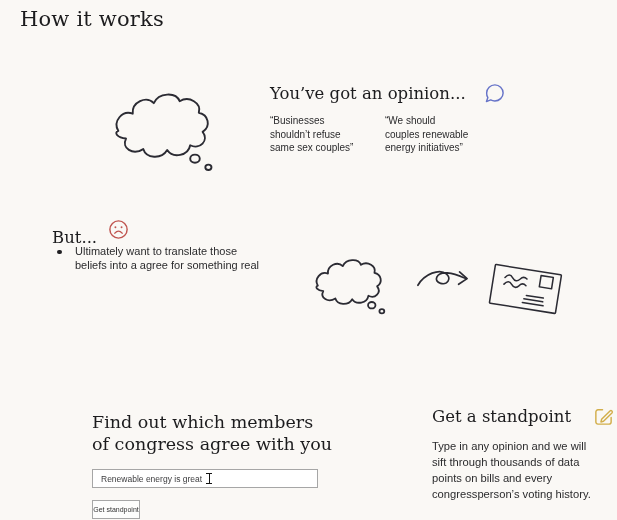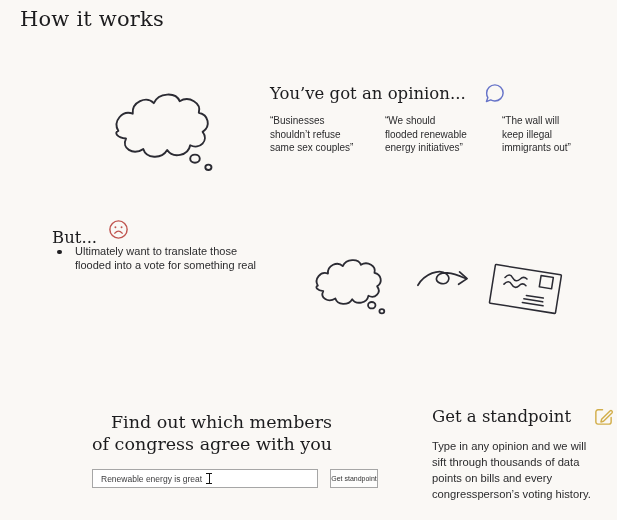--- a/index.html
+++ b/index.html
@@ -23,22 +23,22 @@
   .q0{left:270px;} .q1{left:385px;} .q2{left:502px;}
 
   .but-head{left:52px;top:212px;gap:10px;}
   .but-head h2{font-size:16.5px;margin-top:16px;}
   .bullets{left:55px;top:245px;width:250px;list-style:none;}
   .bullets li{position:relative;padding-left:20px;margin-bottom:9px;
               font-size:11px;line-height:13.5px;white-space:pre-line;}
   .bullets li::before{content:"";position:absolute;left:2px;top:4.5px;width:4.5px;height:4.5px;
               border-radius:50%;background:#1f1f22;}
 
-  .find-head{left:92px;top:411px;font-size:17.5px;line-height:22px;white-space:pre-line;text-align:right;}
-  .input-row{left:92px;top:469px;display:flex;gap:12px;}
+  .find-head{left:92px;top:411px;font-size:17.5px;line-height:22px;white-space:pre-line;}
+  .input-row{left:92px;top:469px;display:flex;gap:12px;flex-direction:column;}
   .fake-input{box-sizing:border-box;width:226px;height:19px;border:1px solid #a6a6a6;background:#ffffff;
               display:flex;align-items:center;padding-left:8px;font-size:8.5px;color:#3c3c3e;}
   .ibeam{position:relative;display:inline-block;width:8px;height:11px;margin-left:3px;}
   .ibeam::before{content:"";position:absolute;left:3.5px;top:0;bottom:0;width:1px;background:#141414;}
   .ibeam::after{content:"";position:absolute;left:1px;right:1px;top:0;height:1px;background:#141414;
               box-shadow:0 10px 0 #141414;}
   .get-btn{box-sizing:border-box;width:48px;height:19px;border:1px solid #a6a6a6;background:#fdfdfc;
               font-size:7px;color:#333;display:flex;align-items:center;justify-content:center;
               font-family:"Liberation Sans","DejaVu Sans",sans-serif;padding:0;cursor:pointer;}
 
@@ -65,39 +65,36 @@
     <h2 class="serif">You’ve got an opinion...</h2>
     <svg width="23" height="23" viewBox="0 0 24 24" fill="none" stroke="#6673c8" stroke-width="1.5" stroke-linejoin="round">
       <path d="M12.4 3 a8.6 8.6 0 0 1 8.6 8.4 a8.6 8.6 0 0 1 -8.6 8.4 a8.9 8.9 0 0 1 -4.4 -1.1 L3.6 20.4 l1.5 -4.2 a8.2 8.2 0 0 1 -1.3 -4.8 A8.6 8.6 0 0 1 12.4 3 Z"></path>
     </svg>
   </div>
 
   <div class="abs quote q0">“Businesses
 shouldn’t refuse
 same sex couples”</div>
   <div class="abs quote q1">“We should
-flooded renewable
+couples renewable
 energy initiatives”</div>
-  <div class="abs quote q2">“The wall will
-keep illegal
-immigrants out”</div>
 
   <div class="abs h-row but-head">
     <h2 class="serif">But...</h2>
     <svg width="23" height="23" viewBox="0 0 24 24" fill="none" stroke="#c05550" stroke-width="1.5" stroke-linecap="round">
       <circle cx="12" cy="12" r="9"></circle>
       <circle cx="8.8" cy="9.6" r="1" fill="#c05550" stroke="none"></circle>
       <circle cx="15.2" cy="9.6" r="1" fill="#c05550" stroke="none"></circle>
       <path d="M8.2 15.8 Q12 11.6 15.8 15.8"></path>
     </svg>
   </div>
 
   <ul class="abs bullets">
     <li>Ultimately want to translate those
-flooded into a vote for something real</li>
+beliefs into a agree for something real</li>
   </ul>
 
   <svg class="abs cloud-sm" width="81" height="64" viewBox="0 0 120 95" fill="none" stroke="#2b2b33" stroke-width="2.7" stroke-linecap="round" stroke-linejoin="round">
     <path d="M16 50 C10 40 20 28 31 32 C30 20 45 13 53 21 C58 10 76 9 80 19 C90 13 103 21 100 31 C110 33 113 45 104 51 C111 60 101 70 91 65 C89 76 73 79 67 70 C61 80 45 79 42 69 C31 76 19 68 24 58 C15 57 11 52 16 50 Z"></path>
     <ellipse cx="96" cy="79" rx="5.5" ry="4.8"></ellipse>
     <ellipse cx="111" cy="88" rx="3.6" ry="3.2"></ellipse>
   </svg>
 
   <svg class="abs arrow" width="53" height="29" viewBox="0 0 56 30" fill="none" stroke="#2b2b33" stroke-width="1.8" stroke-linecap="round" stroke-linejoin="round">
     <path d="M2 20 C9 8 25 2 32 8 C38 13 33 20 26 18 C18 16 21 6 33 7 C42 8 48 11 53 13"></path>

